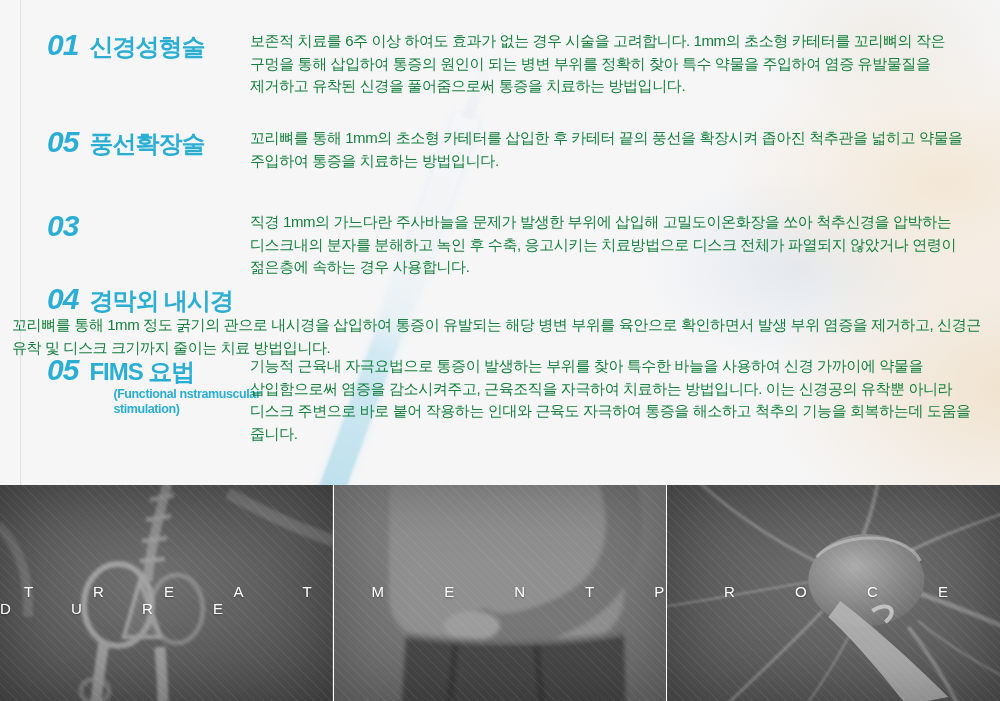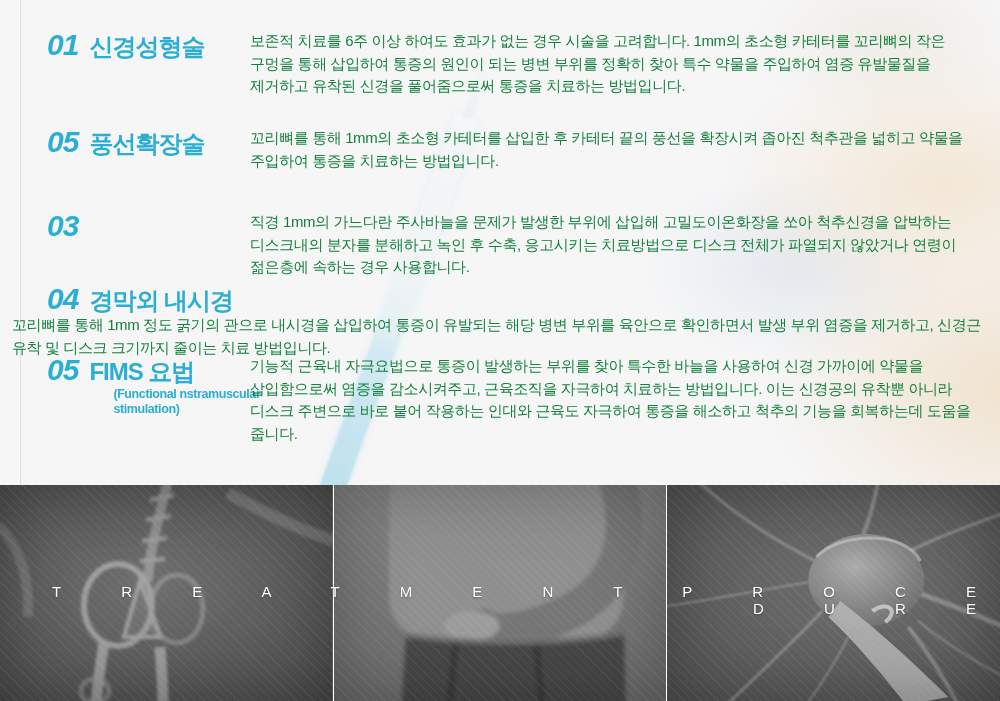--- a/index.html
+++ b/index.html
@@ -65,21 +65,21 @@
   .panel{position:relative;flex:1;overflow:hidden;}
   .panel svg{display:block;width:100%;height:100%;}
   .panel:after{ 
     content:"";position:absolute;inset:0;
     background:repeating-linear-gradient(45deg,rgba(255,255,255,.055) 0 1px,rgba(255,255,255,0) 1px 6px);
     pointer-events:none;
   }
   .panel .vignette{position:absolute;inset:0;box-shadow:inset 0 0 70px rgba(0,0,0,.30);pointer-events:none;}
   .banner-text{
     position:absolute;left:0;right:0;top:98px;z-index:5;
-    text-align:right;color:#ffffff;font-size:15px;font-weight:500;
+    text-align:left;color:#ffffff;font-size:15px;font-weight:500;
     letter-spacing:24px;text-indent:24px;word-spacing:8px;
     text-shadow:0 1px 2px rgba(0,0,0,.35);
   }
 </style>
 </head>
 <body>
 
 <div class="page">
 
   <section class="top">

